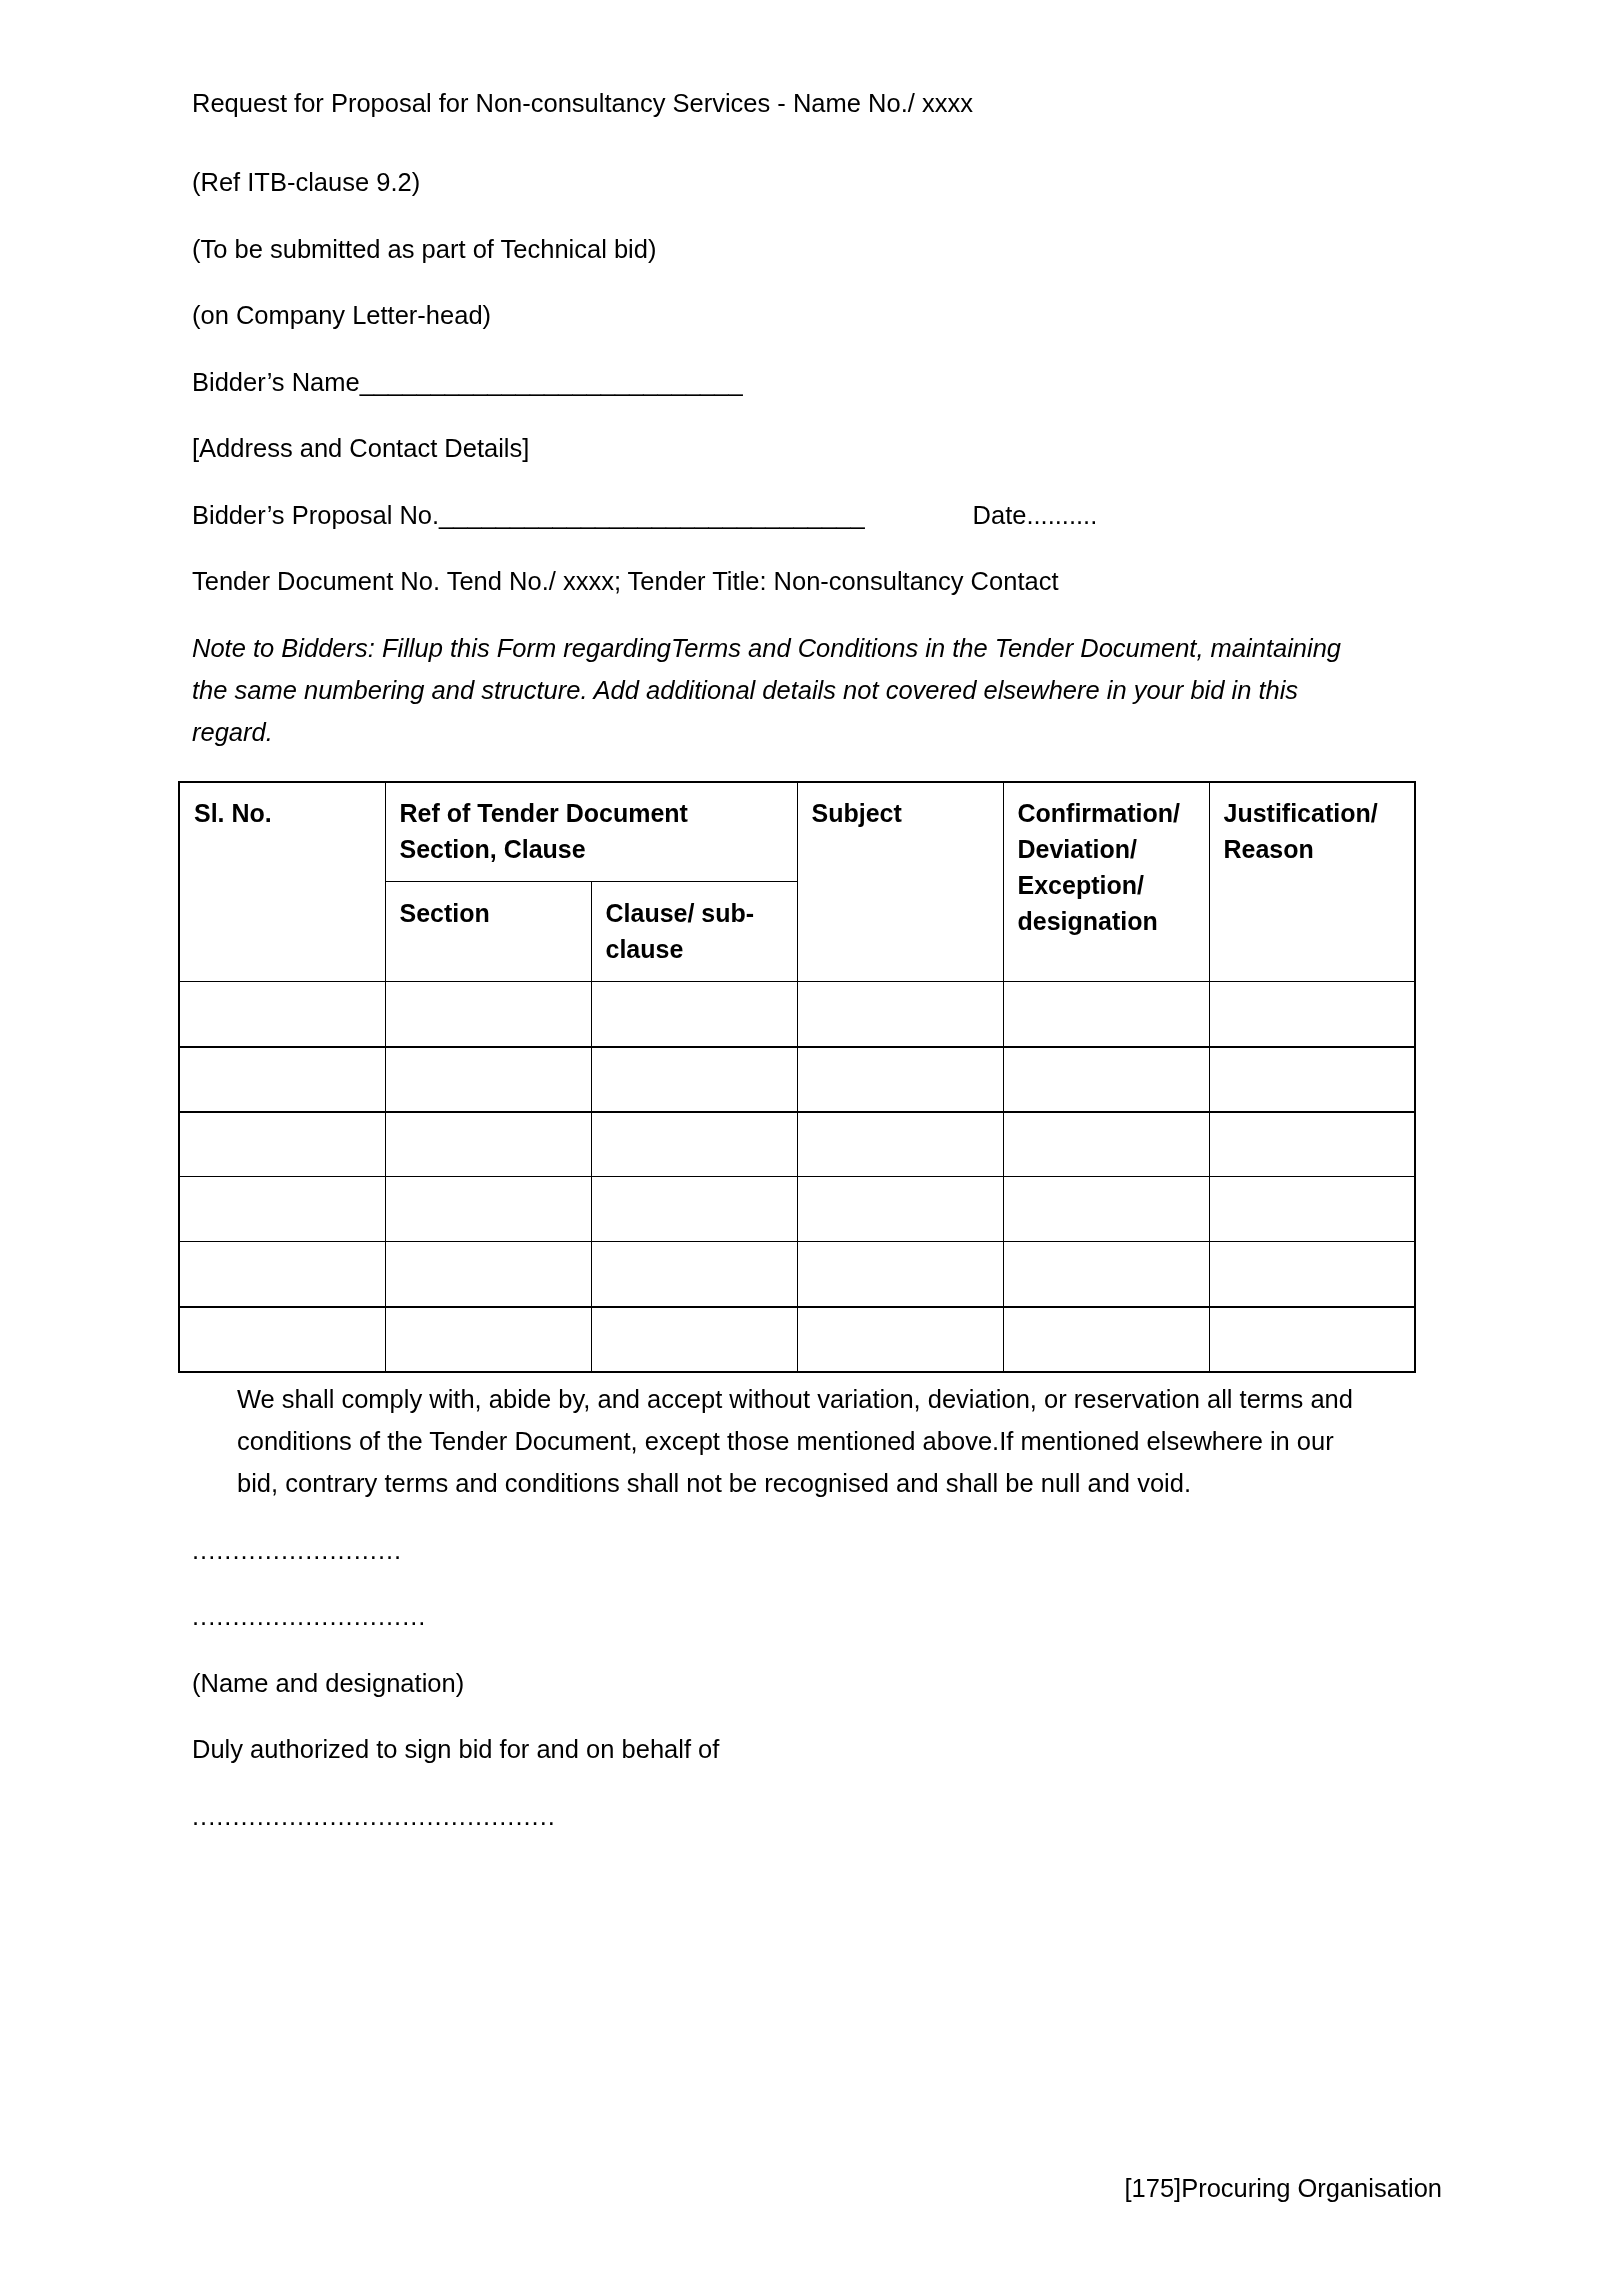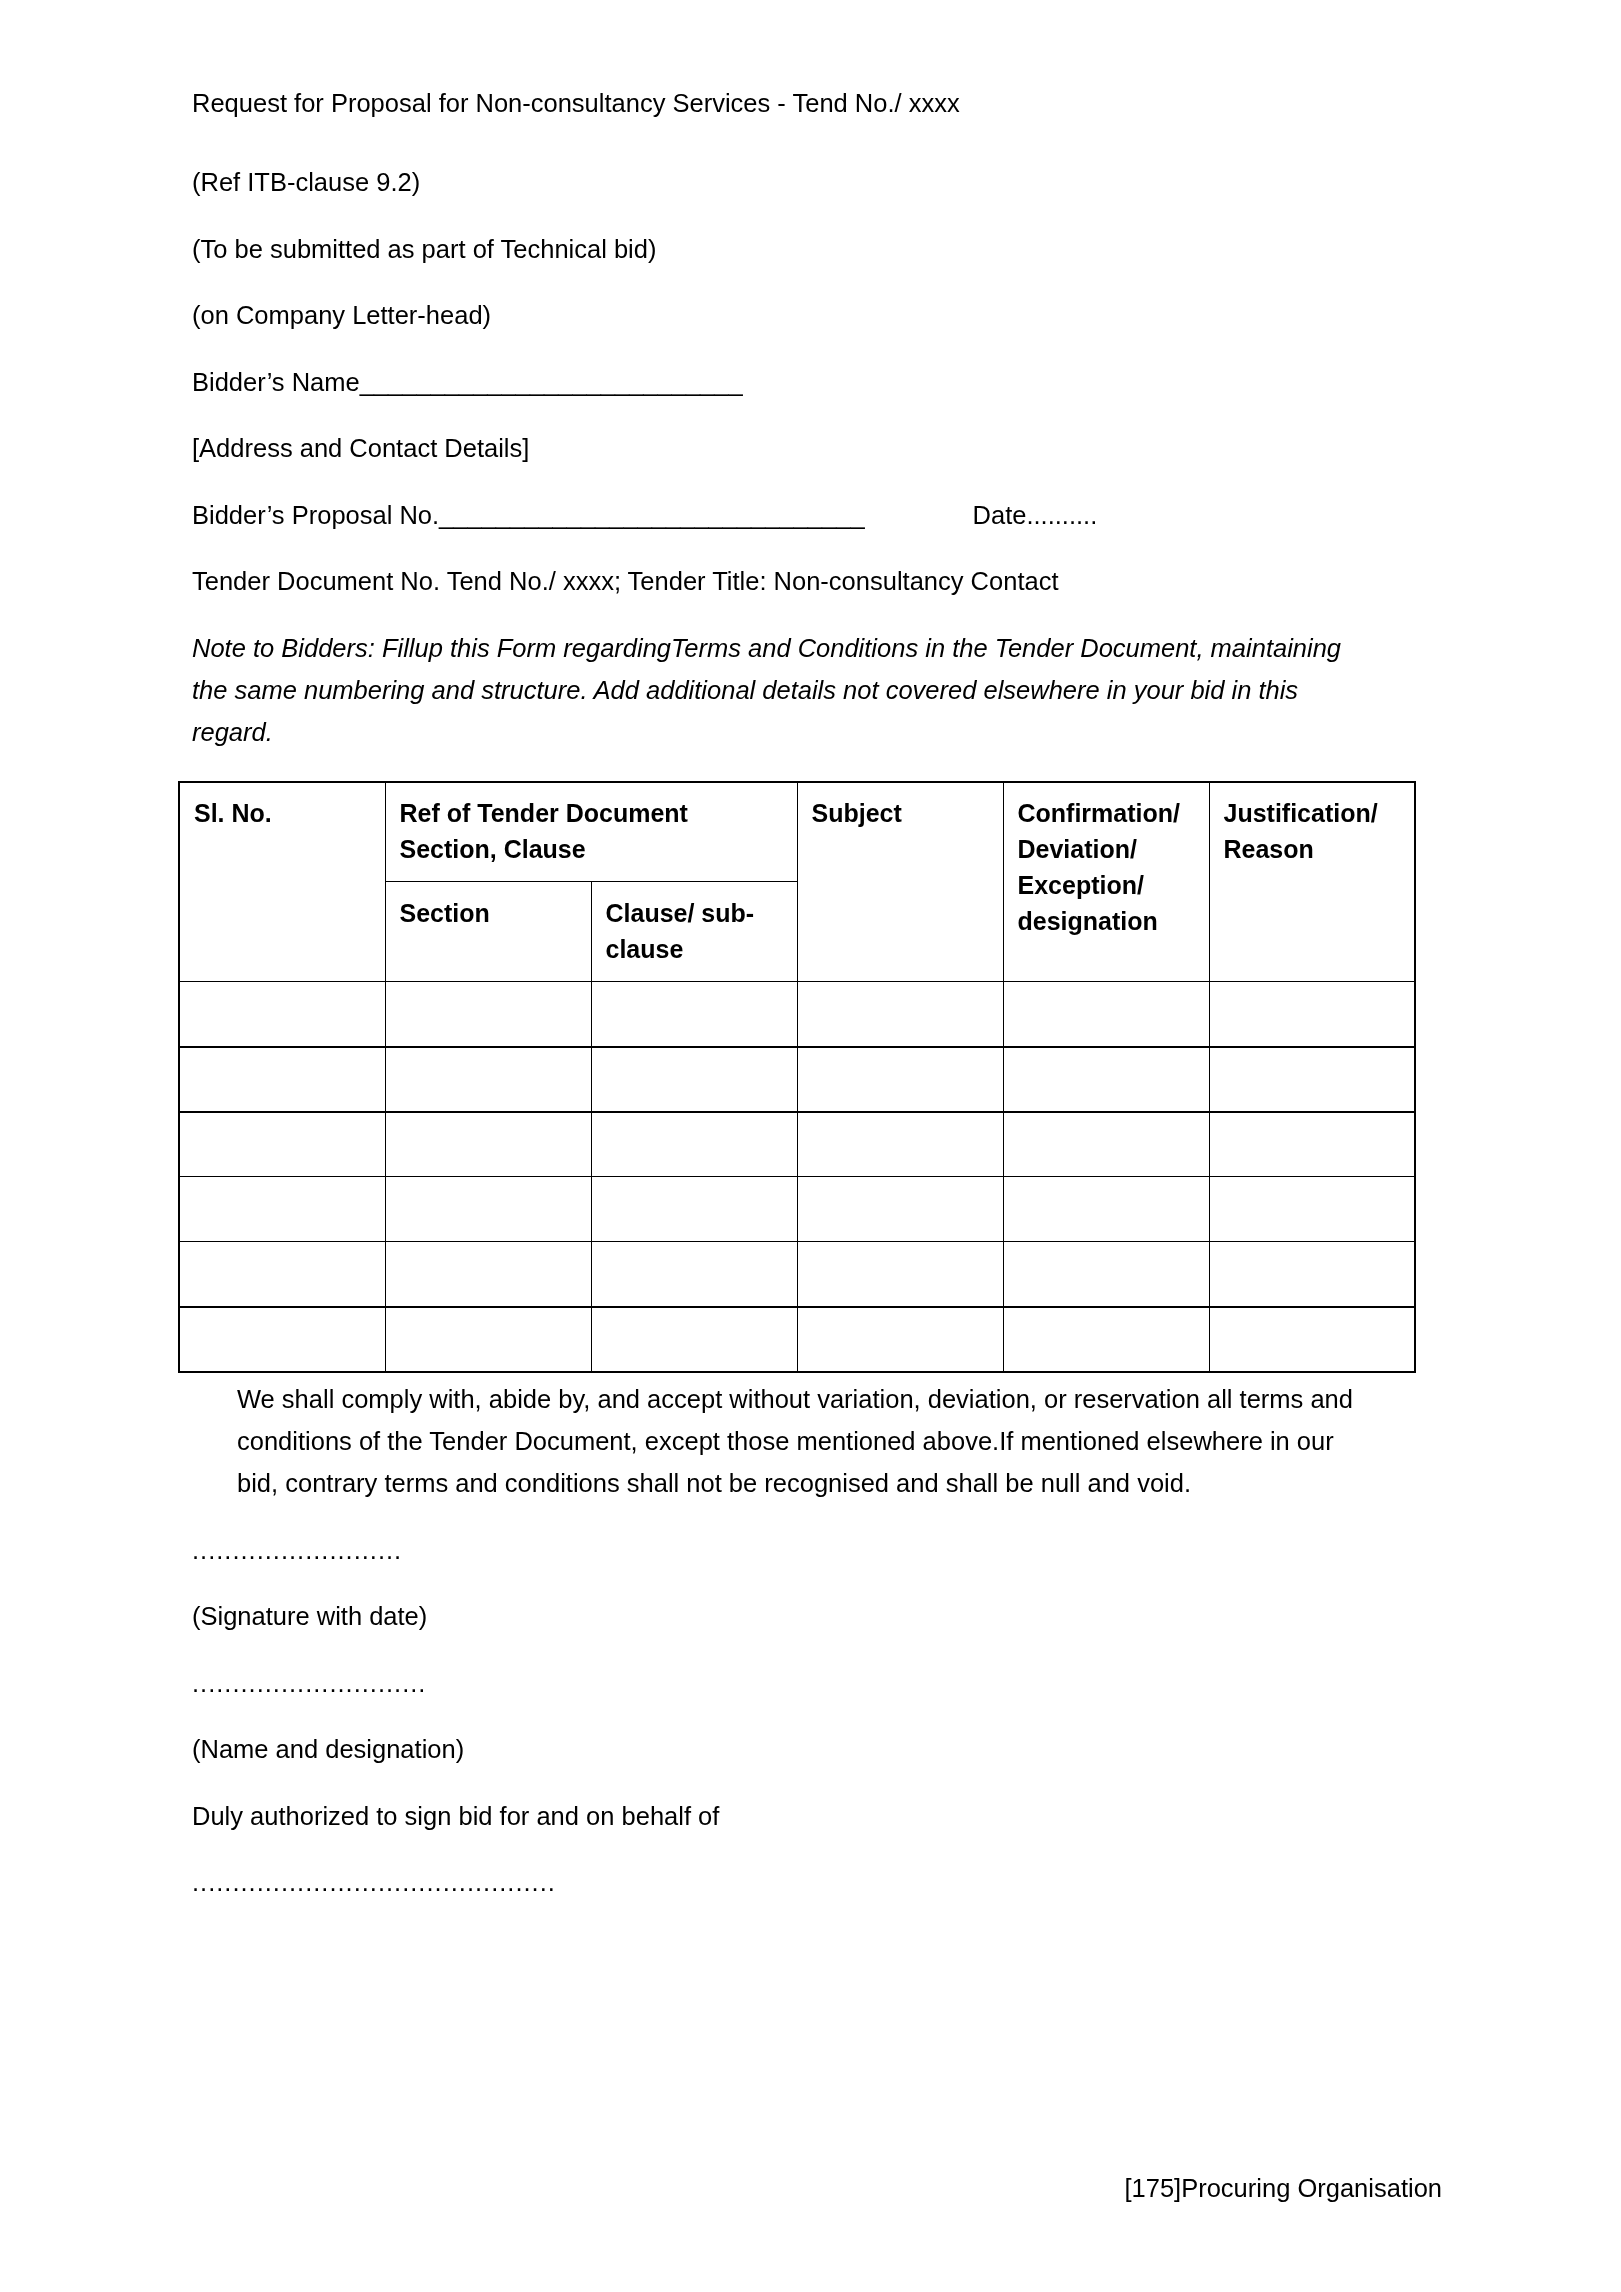--- a/index.html
+++ b/index.html
@@ -80,21 +80,21 @@
     font-size: 25.5px;
     line-height: 42px;
   }
 </style>
 </head>
 <body>
 
 <div class="page">
   <div class="content">
 
-    <div class="running-header">Request for Proposal for Non-consultancy Services - Tend No./ xxxx</div>
+    <div class="running-header">Request for Proposal for Non-consultancy Services - Name No./ xxxx</div>
 
 
     <p class="para first">(Ref ITB-clause 9.2)</p>
     <p class="para">(To be submitted as part of Technical bid)</p>
     <p class="para">(on Company Letter-head)</p>
     <p class="para">Bidder’s Name___________________________</p>
     <p class="para">[Address and Contact Details]</p>
     <p class="para ref-date-row">
       <span>Bidder’s Proposal No.______________________________</span>
       <span class="date-part">Date..........</span>
@@ -182,21 +182,20 @@
             <td></td>
           </tr>
         </tbody>
     </table>
 
     <p class="para multiline" style="margin-top:5.9px;margin-left:45px;">We shall comply with, abide by, and accept without variation, deviation, or reservation all terms and
 conditions of the Tender Document, except those mentioned above.If mentioned elsewhere in our
 bid, contrary terms and conditions shall not be recognised and shall be null and void.</p>
 
     <p class="para dots-line">..........................</p>
-    <p class="para">(Signature with date)</p>
     <p class="para dots-line">.............................</p>
     <p class="para">(Name and designation)</p>
     <p class="para">Duly authorized to sign bid for and on behalf of</p>
     <p class="para dots-line">.............................................</p>
 
   </div>
 
   <div class="page-footer">
     <span>[175]</span>
     <span>Procuring Organisation</span>

